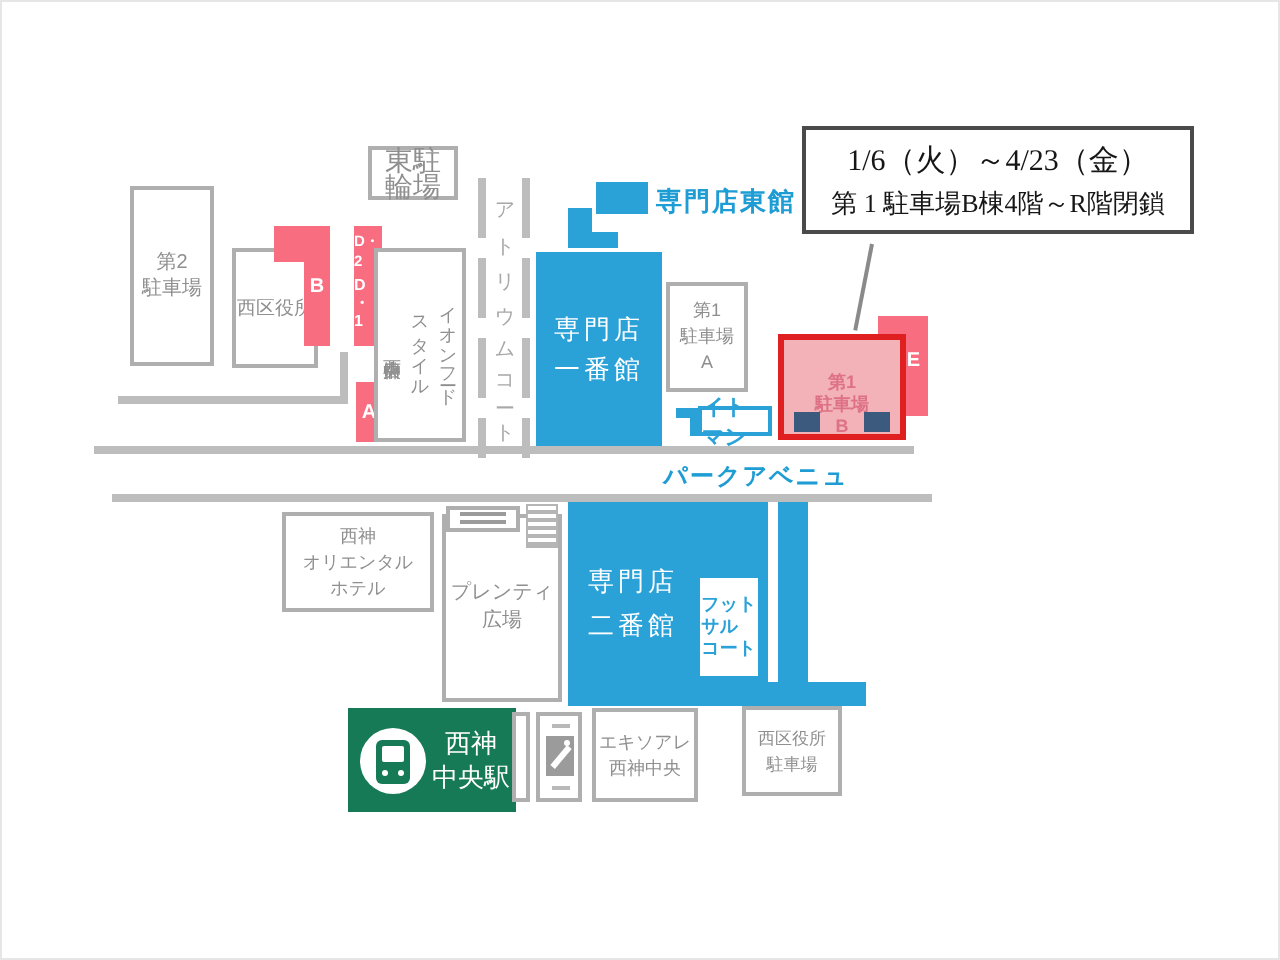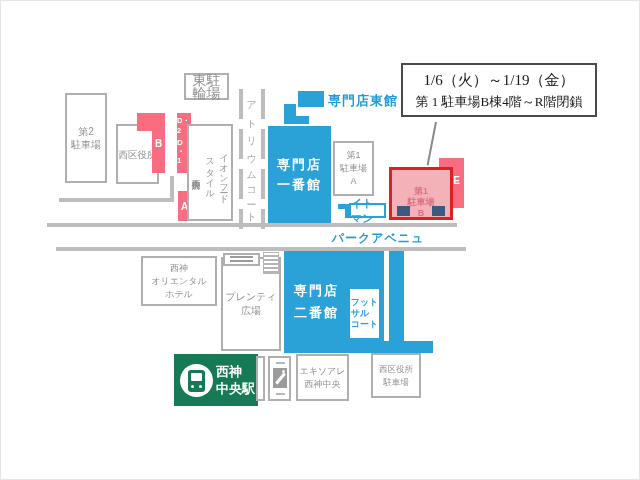--- a/index.html
+++ b/index.html
@@ -11,21 +11,21 @@
   .abs{position:absolute;box-sizing:border-box;}
   .road{background:var(--road_gray);}
   .dashv{background:repeating-linear-gradient(to bottom,var(--road_gray) 0 30px,transparent 30px 40px);}
   .outlined{
     background:#fff;border:2px solid var(--border_gray);color:var(--text_gray);
     display:flex;align-items:center;justify-content:center;text-align:center;
     white-space:pre-line;line-height:13px;
   }
   .pink{background:var(--pink);color:#fff;font-weight:bold;}
   .blue{background:var(--blue);}
-  .bluebox-label{color:#fff;font-weight:bold;white-space:pre-line;}
+  .bluebox-label{color:#fff;font-weight:normal;white-space:pre-line;text-align:center;}
   .center{display:flex;align-items:center;justify-content:center;}
   .vtext{writing-mode:vertical-rl;text-orientation:upright;white-space:pre-line;}
   .pre{white-space:pre-line;}
   #ann-box{
     background:#fff;border:2px solid #4a4a4a;color:#161616;z-index:6;
     font-family:"Liberation Serif","DejaVu Serif",serif;text-align:center;
   }
   #pointer{transform-origin:top center;transform:rotate(11deg);background:#8a8a8a;z-index:5;}
   #p1b{
     background:var(--pink_light);border:3px solid var(--red_border);z-index:4;
@@ -110,21 +110,21 @@
   <div class="abs" id="p1b" style="left:388px;top:166px;width:64px;height:53px;">
     <span>第1
 駐車場
 B</span>
     <div class="abs navy" style="left:5px;top:36px;width:13px;height:10px;"></div>
     <div class="abs navy" style="right:5px;top:36px;width:13px;height:10px;"></div>
   </div>
 
   <div class="abs" id="pointer" style="left:434px;top:121px;width:2px;height:44px;"></div>
   <div class="abs" id="ann-box" style="left:400px;top:62px;width:196px;height:54px;">
-    <div style="font-size:15px;margin-top:6px;">1/6（火）～1/19（金）</div>
+    <div style="font-size:15px;margin-top:6px;">1/6（火）～4/23（金）</div>
     <div style="font-size:13px;margin-top:3px;">第 1 駐車場B棟4階～R階閉鎖</div>
   </div>
 
   <div class="abs" style="left:329px;top:229px;width:96px;text-align:center;font-size:12px;font-weight:bold;letter-spacing:1px;color:var(--blue_text);">パークアベニュー</div>
 
   <div class="abs outlined" style="left:140px;top:255px;width:76px;height:50px;font-size:9px;">西神
 オリエンタル
 ホテル</div>
 
   <div class="abs" style="left:220px;top:256px;width:60px;height:94px;border:2px solid var(--border_gray);background:#fff;">

